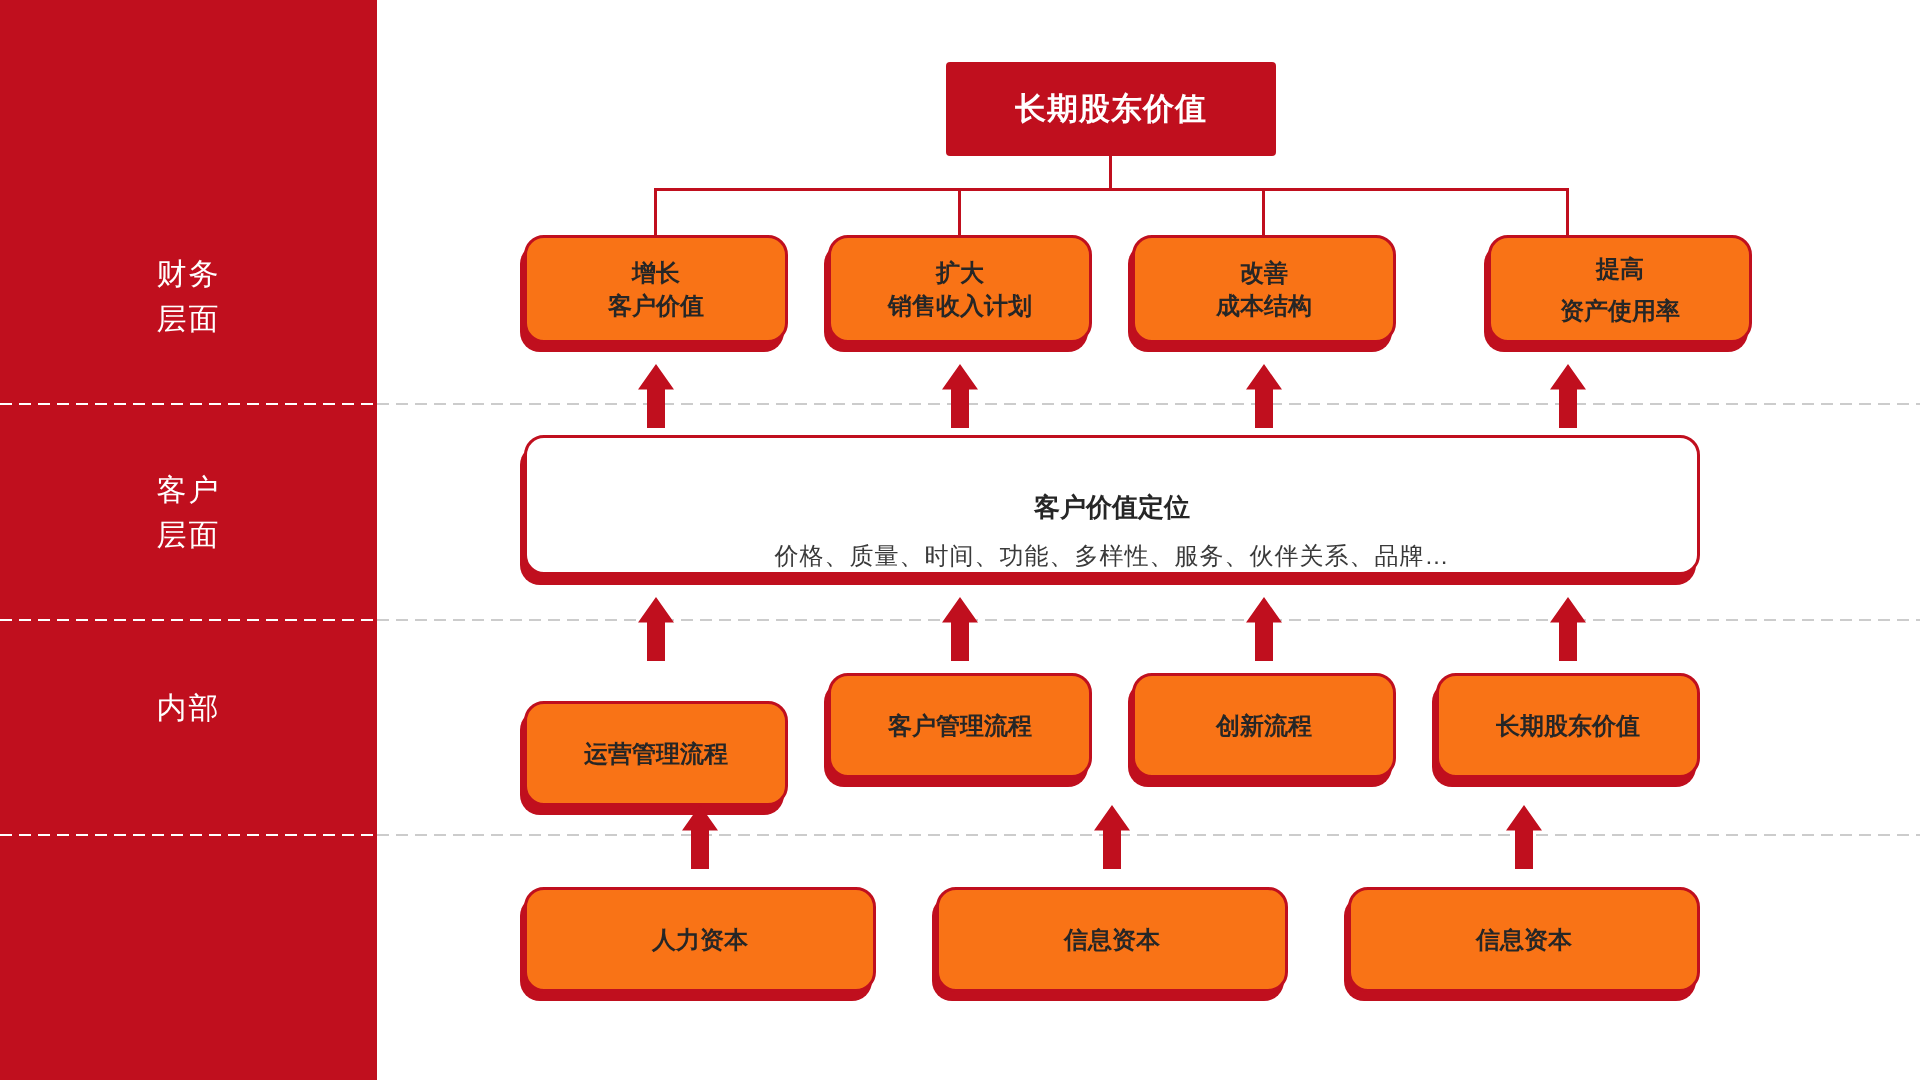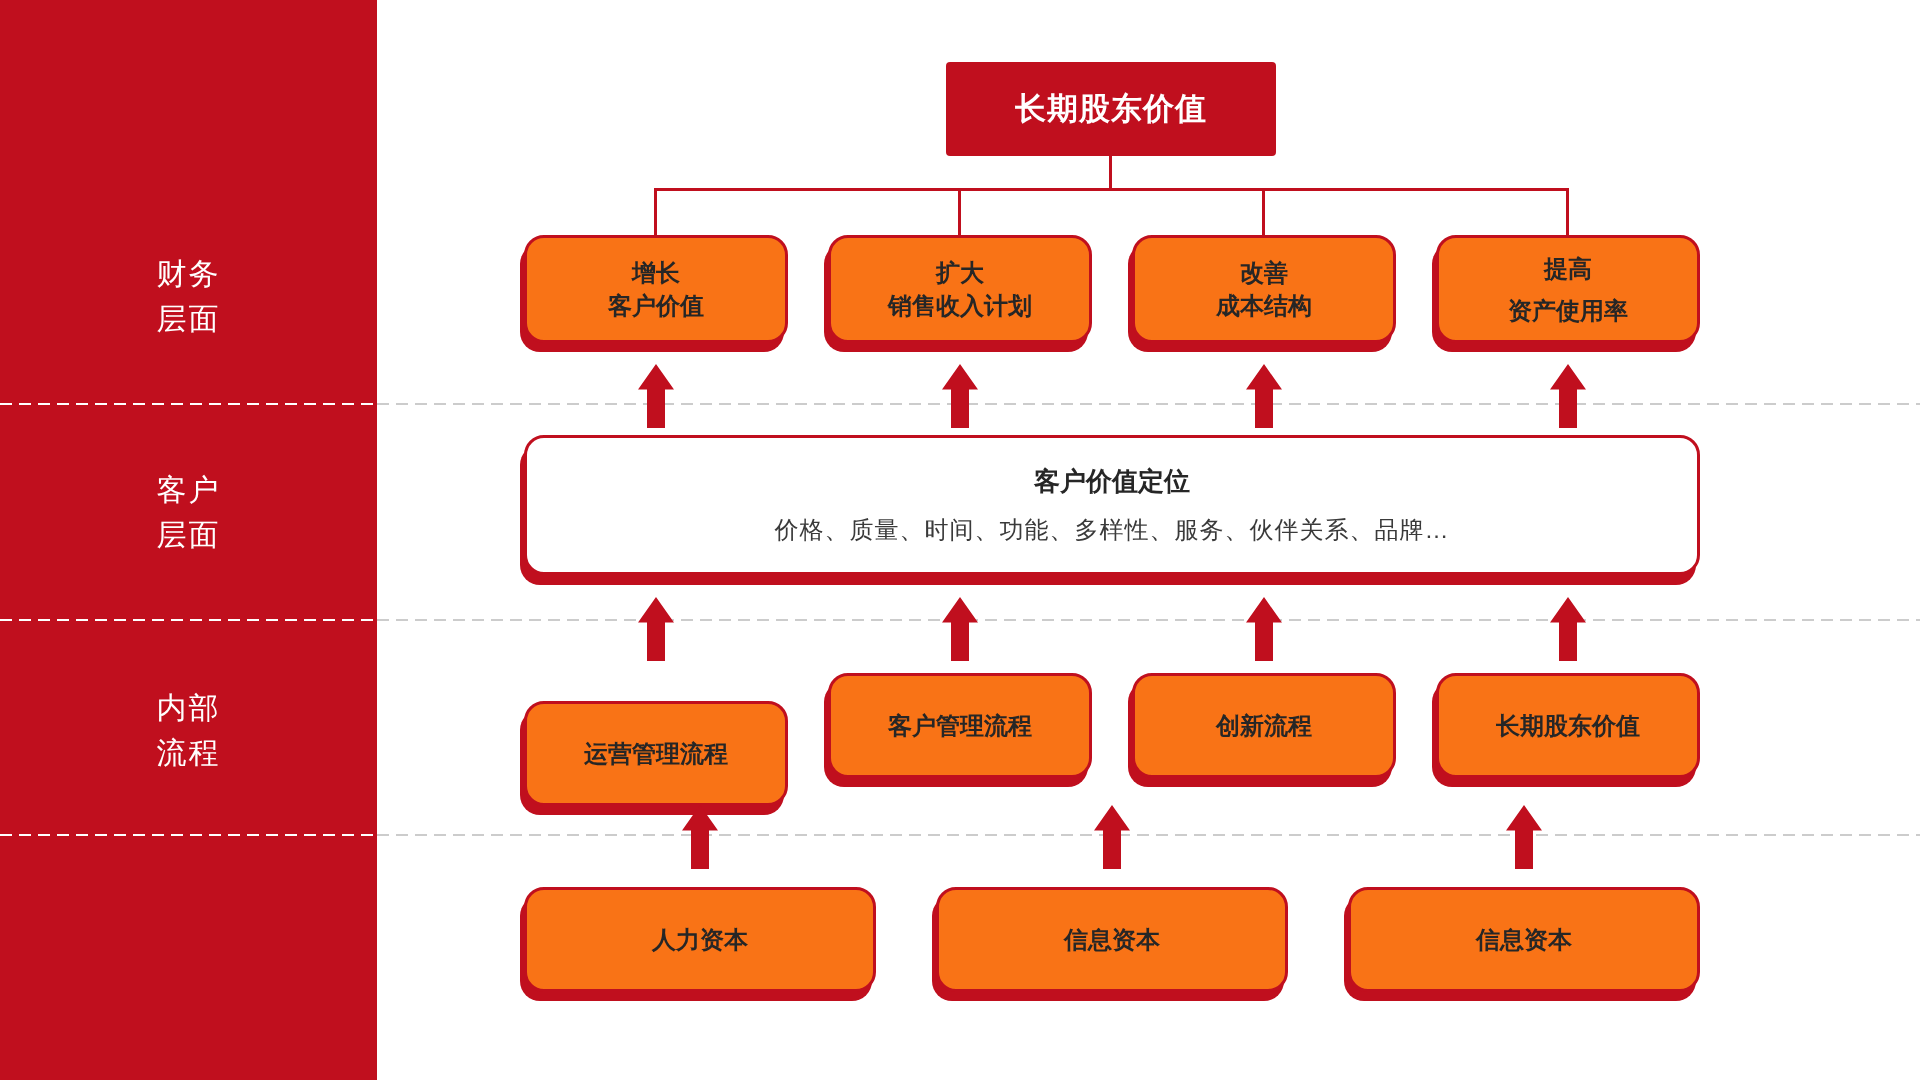--- a/index.html
+++ b/index.html
@@ -62,21 +62,21 @@
     z-index:2;
   }
   .fin{top:235px;width:264px;height:108px;}
   .proc{top:673px;width:264px;height:105px;}
   .learn{top:887px;width:352px;height:105px;}
 
   .customer-box{
     position:absolute;left:524px;top:435px;width:1176px;height:140px;
     background:#ffffff;border:3px solid var(--red);border-radius:20px;
     box-shadow:-4px 10px 0 var(--red);
-    display:flex;flex-direction:column;align-items:center;justify-content:center;
+    display:flex;flex-direction:column;align-items:center;justify-content:flex-end;
     text-align:center;z-index:2;
   }
   .customer-title{color:var(--box-text);font-weight:bold;font-size:26px;}
   .customer-sub{margin-top:15px;color:var(--sub-text);font-weight:normal;font-size:24px;letter-spacing:1px;}
 
   
   .arrow-up{
     position:absolute;width:36px;height:64px;background:var(--red);z-index:3;
     clip-path:polygon(50% 0%,100% 40%,75% 40%,75% 100%,25% 100%,25% 40%,0% 40%);
   }
@@ -90,21 +90,20 @@
     <div class="side-label" style="top:251px;">
       <div>财务</div>
       <div>层面</div>
     </div>
     <div class="side-label" style="top:467px;">
       <div>客户</div>
       <div>层面</div>
     </div>
     <div class="side-label" style="top:685px;">
       <div>内部</div>
-      <div>流程</div>
     </div>
   </div>
 
   <div class="dash dash-white" style="top:403px;"></div>
   <div class="dash dash-gray" style="top:403px;"></div>
   <div class="dash dash-white" style="top:619px;"></div>
   <div class="dash dash-gray" style="top:619px;"></div>
   <div class="dash dash-white" style="top:834px;"></div>
   <div class="dash dash-gray" style="top:834px;"></div>
 
@@ -124,21 +123,21 @@
     <div>客户价值</div>
   </div>
   <div class="node fin" style="left:828px;">
     <div>扩大</div>
     <div>销售收入计划</div>
   </div>
   <div class="node fin" style="left:1132px;">
     <div>改善</div>
     <div>成本结构</div>
   </div>
-  <div class="node fin" style="left:1436px;gap:9px;">
+  <div class="node fin" style="left:1488px;gap:9px;">
     <div>提高</div>
     <div>资产使用率</div>
   </div>
 
   <div class="arrow-up" style="left:638px;top:364px;"></div>
   <div class="arrow-up" style="left:942px;top:364px;"></div>
   <div class="arrow-up" style="left:1246px;top:364px;"></div>
   <div class="arrow-up" style="left:1550px;top:364px;"></div>
 
   <div class="customer-box">

